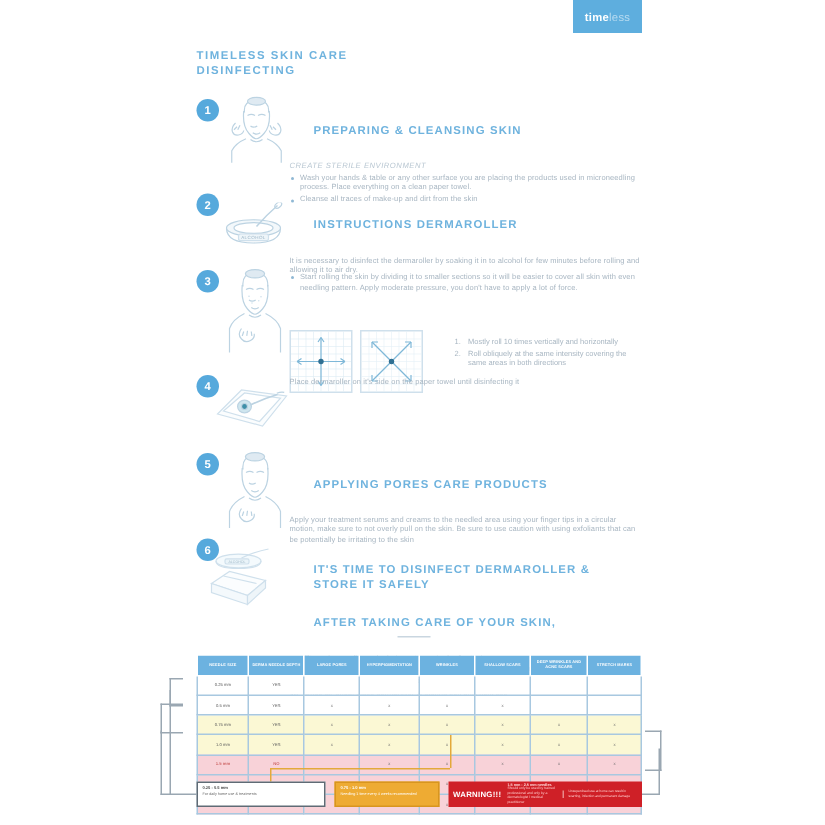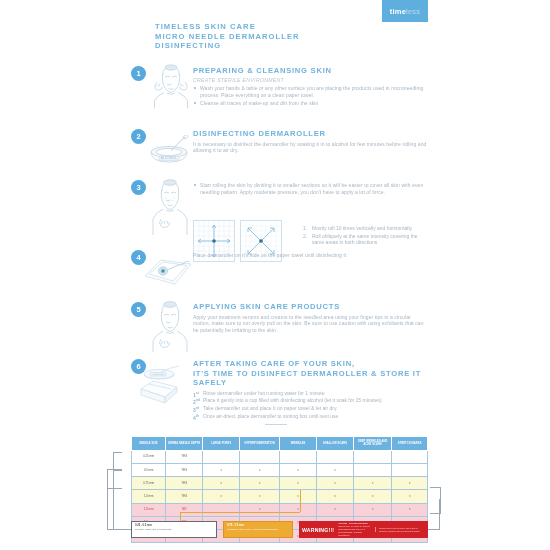--- a/index.html
+++ b/index.html
@@ -11,36 +11,36 @@
   .page{position:relative;width:550px;height:550px;background:#fff;}
   .sheet{position:absolute;left:123px;top:0;width:305px;height:550px;background:#fff;}
 
   
   .logo{
     position:absolute;right:0;top:0;width:46px;height:22px;background:#5eaede;
     display:flex;align-items:center;justify-content:center;
   }
   .logo-txt{font-size:7.5px;color:#ffffff;letter-spacing:.2px;font-weight:bold;}
   .logo-txt .lt{opacity:.55;font-weight:normal;}
-  .title{position:absolute;left:8px;top:22px;margin-left:24px;}
+  .title{position:absolute;left:8px;top:32px;}
   .title div{
     color:#6fb3de;font-size:7.6px;letter-spacing:1.05px;line-height:9.6px;font-weight:bold;
   }
 
   
   .step{position:absolute;left:8px;width:297px;}
   .badge{
     position:absolute;left:0;top:0;width:15px;height:15px;border-radius:50%;
     background:#56a9dc;color:#fff;font-size:7.5px;font-weight:bold;
     display:flex;align-items:center;justify-content:center;
   }
   .art{position:absolute;left:2px;top:0;}
   .body{position:absolute;left:62px;top:0;width:235px;}
   h3.h{
-    margin:0;color:#6fb3de;font-size:7.6px;letter-spacing:.75px;font-weight:bold;line-height:9.5px;
+    margin:16px;color:#6fb3de;font-size:7.6px;letter-spacing:.75px;font-weight:bold;line-height:9.5px;
   }
   .sub{color:#b9c7d2;font-size:5.1px;font-style:italic;letter-spacing:.35px;margin-top:1.5px;}
   ul.bl{margin:2px 0 0 0;padding:0;list-style:none;}
   ul.bl li{
     position:relative;padding-left:7px;color:#a8b6c2;font-size:5px;line-height:6.6px;
     margin-bottom:1.5px;letter-spacing:.08px;
   }
   ul.bl li:before{
     content:"";position:absolute;left:1px;top:2.4px;width:2px;height:2px;border-radius:50%;
     background:#8fb8d4;
@@ -116,21 +116,20 @@
 
 <div class="page">
   <div class="sheet">
 
     <div class="logo">
       <span class="logo-txt"><span>time</span><span class="lt">less</span></span>
     </div>
 
     <div class="title">
       <div>TIMELESS SKIN CARE</div>
-      <div>MICRO NEEDLE DERMAROLLER</div>
       <div>DISINFECTING</div>
     </div>
 
     <div class="step" style="top:66px;">
       <div class="badge">1</div>
       <div class="art" style="left:18px;top:-3px;">
         <svg width="44" height="46" viewBox="0 0 44 46">
           <g fill="none" stroke="#bcd3e2" stroke-width=".8">
             <path d="M14 12 Q13 4 22 4 Q31 4 30 12"></path>
             <path d="M13.5 11 q-1 10 3.5 15 q3 3.5 5 3.5 q2 0 5-3.5 q4.5-5 3.5-15"></path>
@@ -167,21 +166,21 @@
             <ellipse cx="24" cy="17" rx="18" ry="5.5" fill="#f3f8fb"></ellipse>
             <ellipse cx="24" cy="17" rx="13" ry="3.6" fill="#ffffff"></ellipse>
             <path d="M26 16 q7-8 14-14" stroke-width="1"></path>
             <ellipse cx="40.5" cy="1.8" rx="2.6" ry="1.6" transform="rotate(-40 40.5 1.8)"></ellipse>
             <rect x="14" y="21" width="20" height="4.4" rx="1.4" fill="#eef5f9" stroke="#cfe0ec"></rect>
           </g>
           <text x="24" y="24.4" font-family="Liberation Sans, sans-serif" font-size="3" fill="#9bb4c6" text-anchor="middle" letter-spacing=".3">ALCOHOL</text>
         </svg>
       </div>
       <div class="body">
-        <h3 class="h">DISINFECTING DERMAROLLER</h3>
+        <h3 class="h">INSTRUCTIONS DERMAROLLER</h3>
         <p class="pp">It is necessary to disinfect the dermaroller by soaking it in to alcohol for few minutes before rolling and allowing it to air dry.</p>
       </div>
     </div>
 
     <div class="step" style="top:180px;">
       <div class="badge">3</div>
       <div class="art" style="left:18px;top:-2px;">
         <svg width="44" height="58" viewBox="0 0 44 58">
           <g fill="none" stroke="#bcd3e2" stroke-width=".8">
             <path d="M13 13 Q12 4 21 4 Q30 4 29.5 13"></path>
@@ -286,21 +285,21 @@
             <path d="M18.5 27 q2.5 1.8 5 0"></path>
             <path d="M14 31 q-8 4-10 10 v11"></path>
             <path d="M28 31 q8 4 10 10 v11"></path>
             <path d="M17 32 q4 3 8 0"></path>
             <path d="M12 39 q-3 4 0 7 q2.5 3 6 1 q3-1.6 2.5-4.5"></path>
             <path d="M13.5 41 l-1 3 M16 40.5 l-.5 3.4 M18.5 41 l.4 3"></path>
           </g>
         </svg>
       </div>
       <div class="body">
-        <h3 class="h">APPLYING SKIN CARE PRODUCTS</h3>
+        <h3 class="h">APPLYING PORES CARE PRODUCTS</h3>
         <p class="pp">Apply your treatment serums and creams to the needled area using your finger tips in a circular motion, make sure to not overly pull on the skin. Be sure to use caution with using exfoliants that can be potentially be irritating to the skin</p>
       </div>
     </div>
 
     <div class="step" style="top:359px;">
       <div class="badge">6</div>
       <div class="art" style="left:6px;top:6px;">
         <svg width="56" height="44" viewBox="0 0 56 44">
           <g fill="none" stroke="#cfe0ec" stroke-width=".8">
             <ellipse cx="22" cy="9" rx="15" ry="4.6" fill="#f4fafd"></ellipse>
@@ -309,22 +308,22 @@
             <path d="M24 7 q8-4 18-6"></path>
             <path d="M4 24 L16 16 L40 22 L28 32 Z" fill="#fbfdfe"></path>
             <path d="M4 24 L4 30 L28 38 L28 32 Z" fill="#f4f9fc"></path>
             <path d="M28 32 L40 22 L40 27 L28 38 Z" fill="#eef5f9"></path>
             <path d="M12 19 L34 24"></path>
           </g>
           <text x="21" y="10.4" font-family="Liberation Sans, sans-serif" font-size="2.4" fill="#a5bccb" text-anchor="middle">ALCOHOL</text>
         </svg>
       </div>
       <div class="body">
+        <h3 class="h">IT'S TIME TO DISINFECT DERMAROLLER &amp; STORE IT SAFELY</h3>
         <h3 class="h">AFTER TAKING CARE OF YOUR SKIN,</h3>
-        <h3 class="h">IT'S TIME TO DISINFECT DERMAROLLER &amp; STORE IT SAFELY</h3>
         <ol class="sup">
           <li>
             <span class="ord"><span>1</span><sup>st</sup></span>
             <span>Rinse dermaroller under hot running water for 1 minute</span>
           </li>
           <li>
             <span class="ord"><span>2</span><sup>nd</sup></span>
             <span>Place it gently into a cup filled with disinfecting alcohol (let it soak for 15 minutes)</span>
           </li>
           <li>

